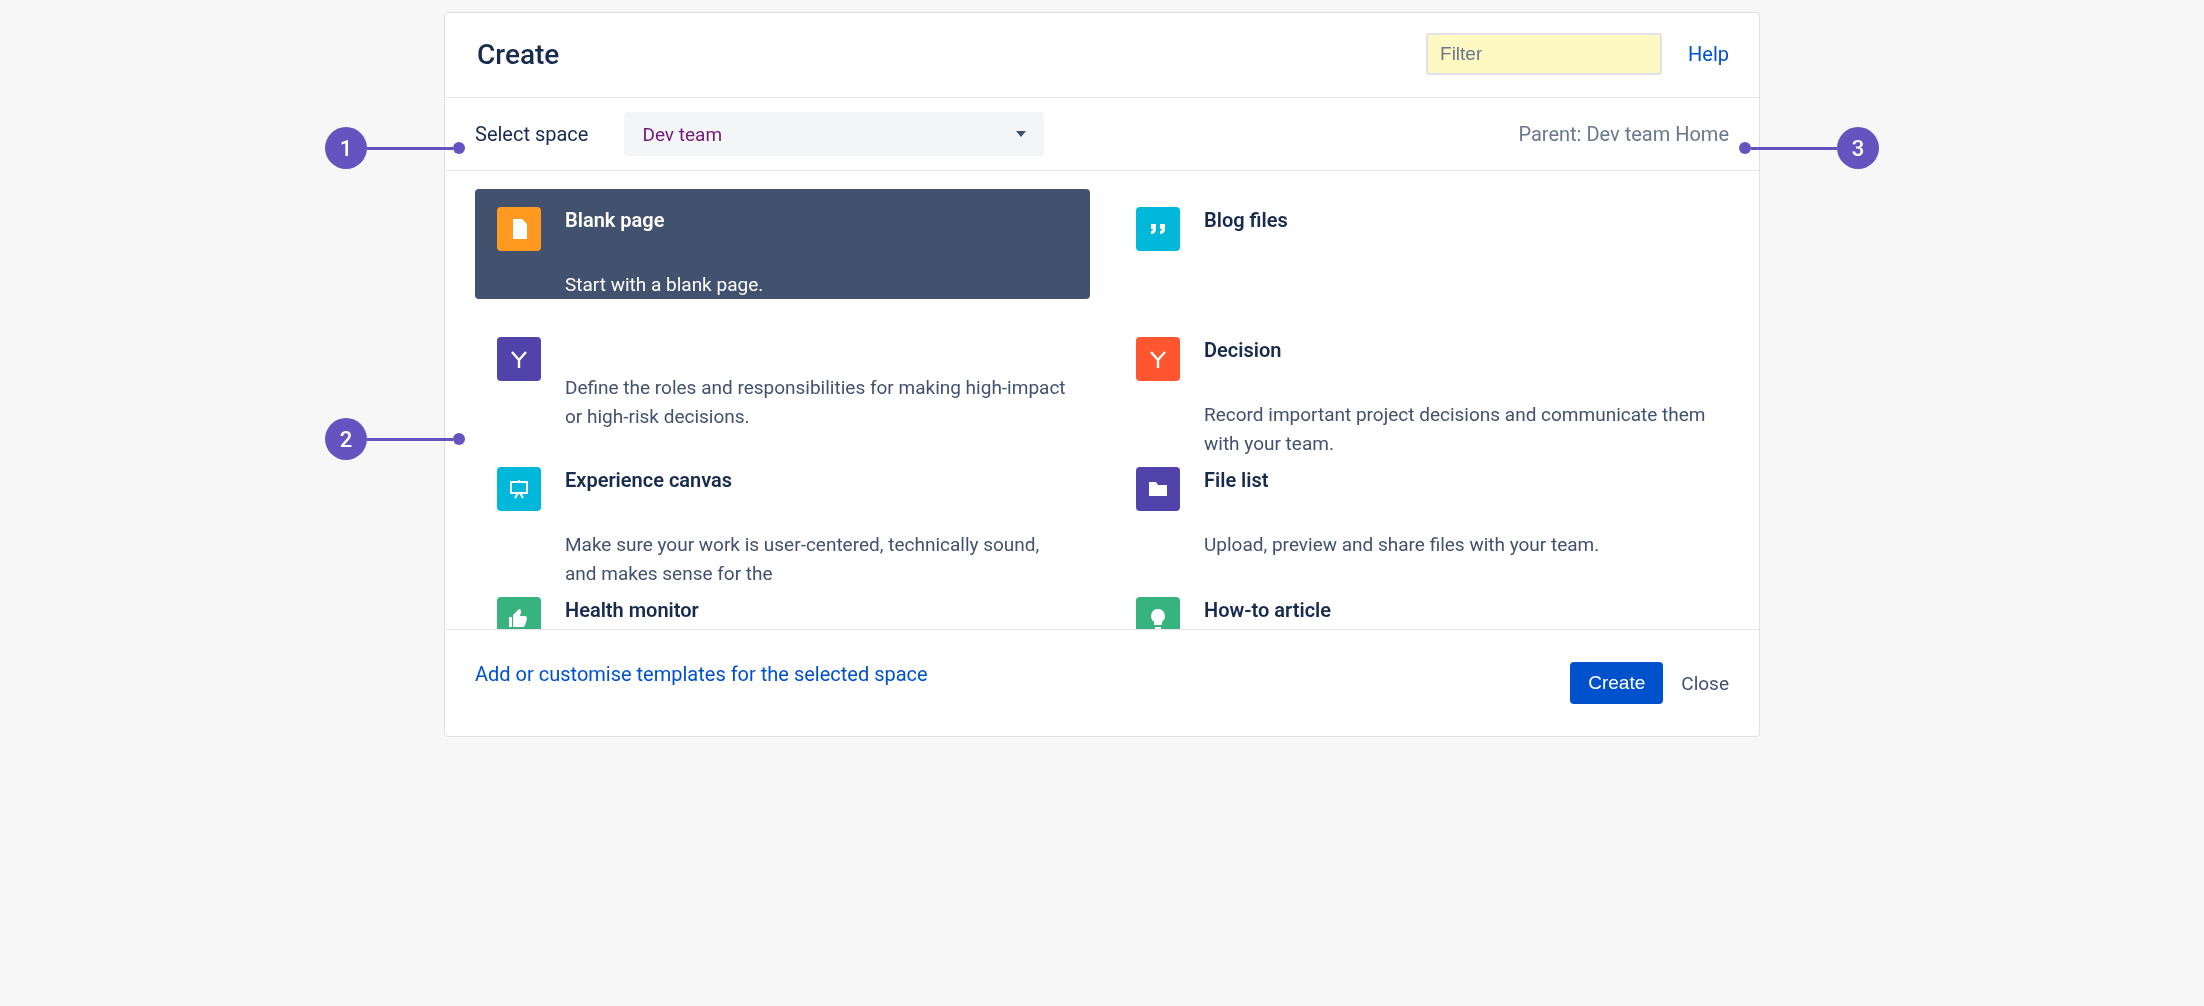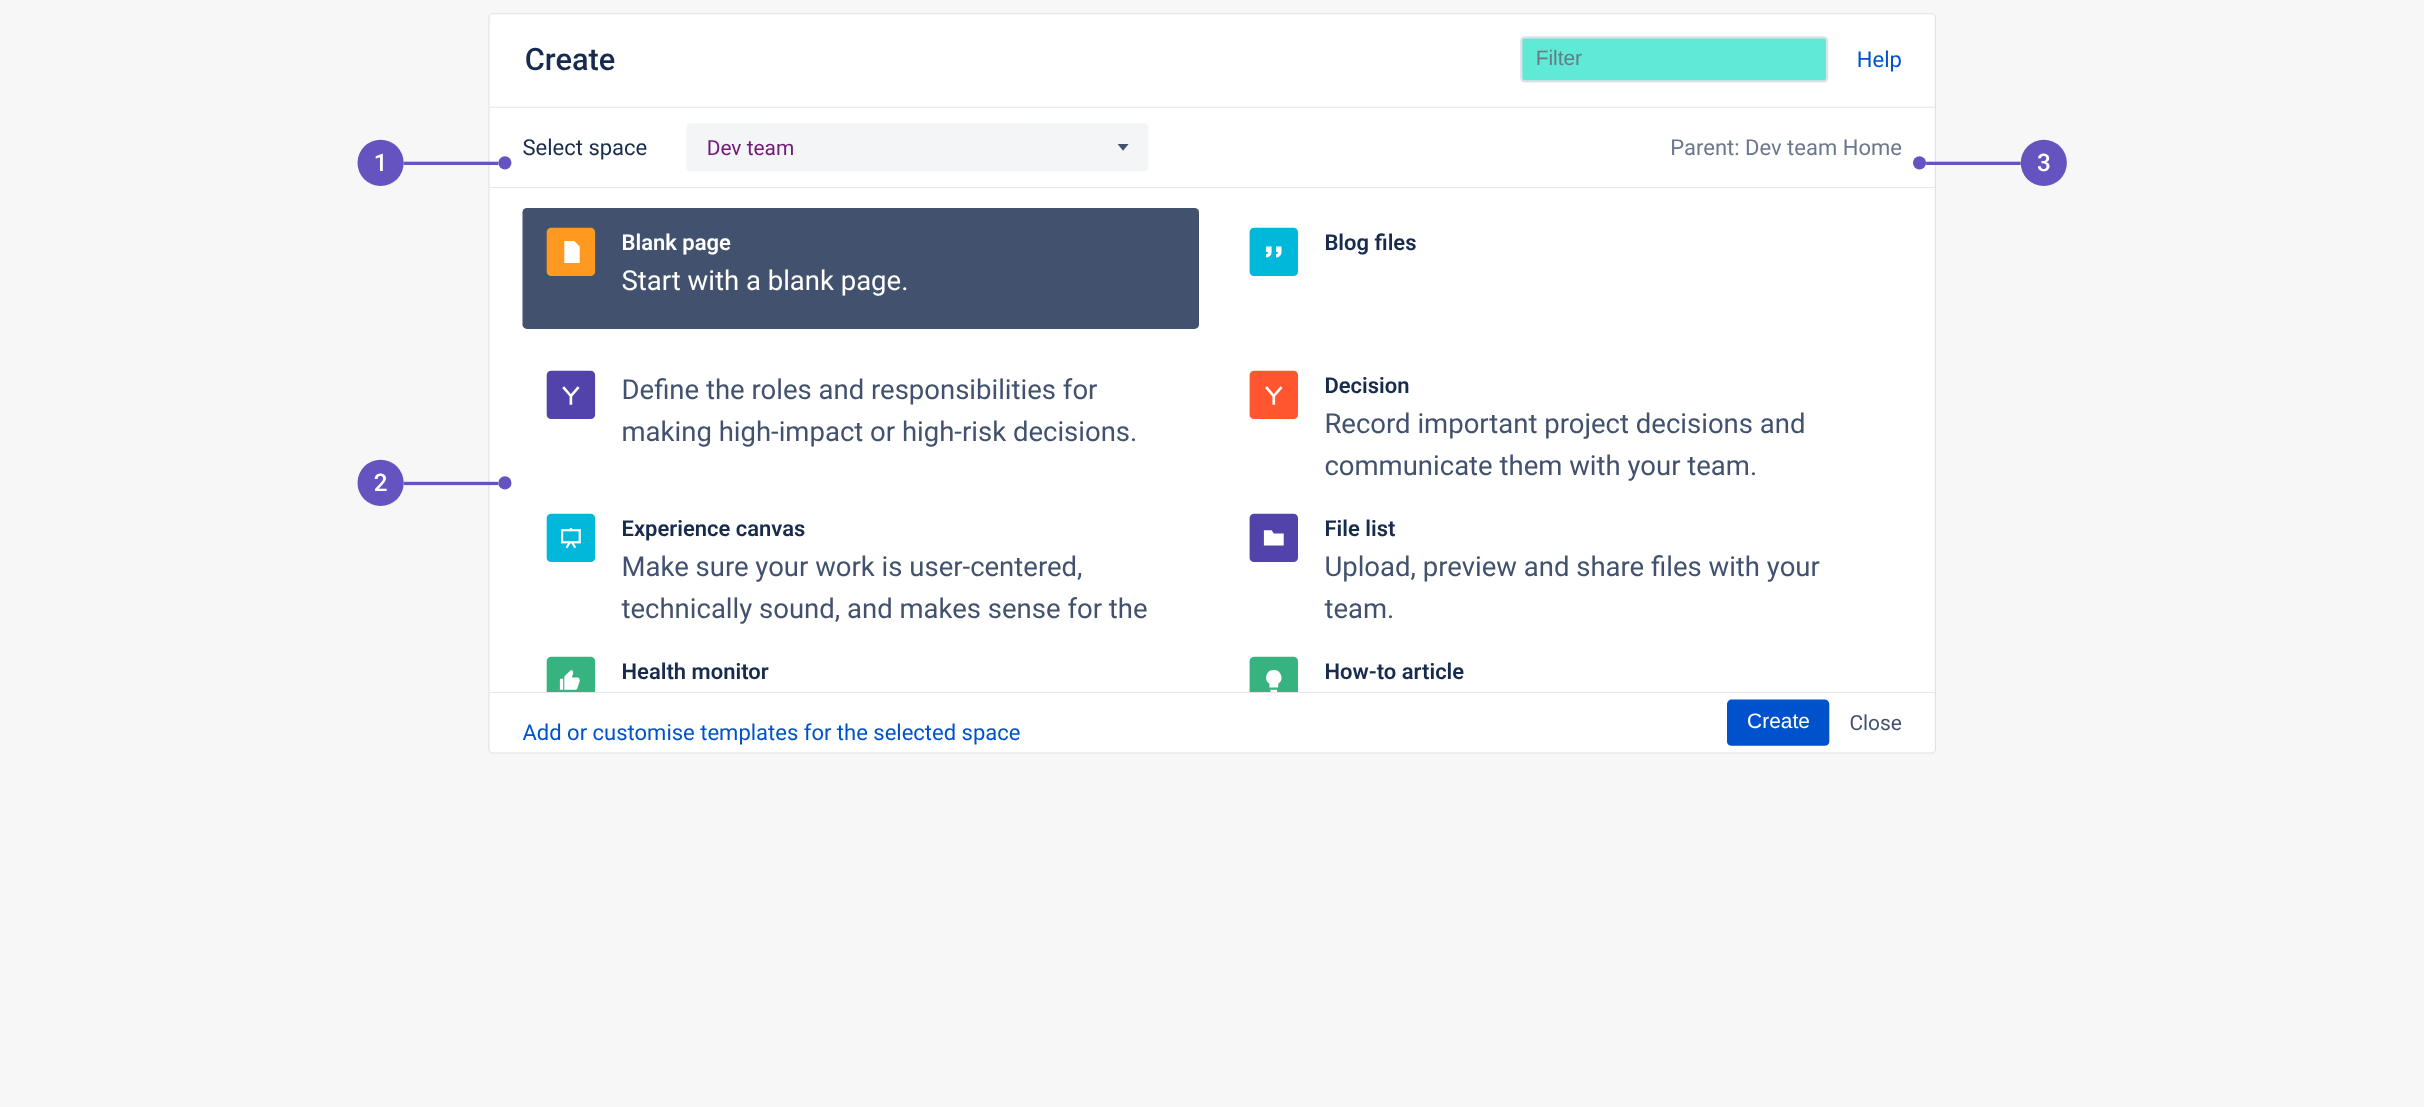--- a/index.html
+++ b/index.html
@@ -20,24 +20,24 @@
     overflow: hidden;
   }
   .hdr {
     display: flex;
     align-items: center;
     padding: 20px 30px 22px 32px;
     border-bottom: 1px solid #E5E7EC;
   }
   .hdr h1 { font-size: 28px; font-weight: 500; color: #172B4D; flex: 1; }
   .filter {
-    width: 280px; height: 42px;
+    width: 236px; height: 42px;
     border: 2px solid #DFE1E6; border-radius: 4px;
     padding: 0 12px; font-size: 19px; color: #6B778C;
-    background: #5eead4;
+    background: #fef9c3;
   }
   .filter::placeholder { color: #6B778C; }
   .help-link {
     margin-left: 26px; color: #0052CC; font-size: 20px;
     text-decoration: none; cursor: pointer;
   }
   .bar {
     display: flex; align-items: center;
     padding: 14px 30px;
     border-bottom: 1px solid #E5E7EC;
@@ -72,25 +72,25 @@
   .tpl.selected { background: #42526E; color: #fff; }
   .tpl .ic {
     width: 44px; height: 44px; border-radius: 4px;
     flex: 0 0 44px; margin-right: 24px;
     display: flex; align-items: center; justify-content: center;
     color: #fff;
   }
   .tpl .ic svg { width: 24px; height: 24px; }
   .txt { flex: 1; }
   .ttl { font-size: 20px; font-weight: 600; line-height: 1.35; margin-bottom: 4px; }
-  .desc { font-size: 25px; line-height: 1.5; color: #42526E; }
+  .desc { font-size: 19px; line-height: 1.5; color: #42526E; margin-top: 37px; }
   .tpl.selected .desc { color: #fff; }
   .ftr {
-    display: flex; align-items: flex-end;
-    padding: 6px 30px;
+    display: flex; align-items: flex-start;
+    padding: 32px 30px;
     border-top: 1px solid #E5E7EC;
   }
   .customise { color: #0052CC; font-size: 20px; cursor: pointer; }
   .actions { margin-left: auto; display: flex; align-items: center; gap: 18px; }
   .btn-primary {
     background: #0052CC; color: #fff; border: none;
     border-radius: 4px; height: 42px; padding: 0 18px;
     font-size: 19px; font-weight: 500; cursor: pointer;
   }
   .btn-link { color: #42526E; font-size: 19px; cursor: pointer; }

